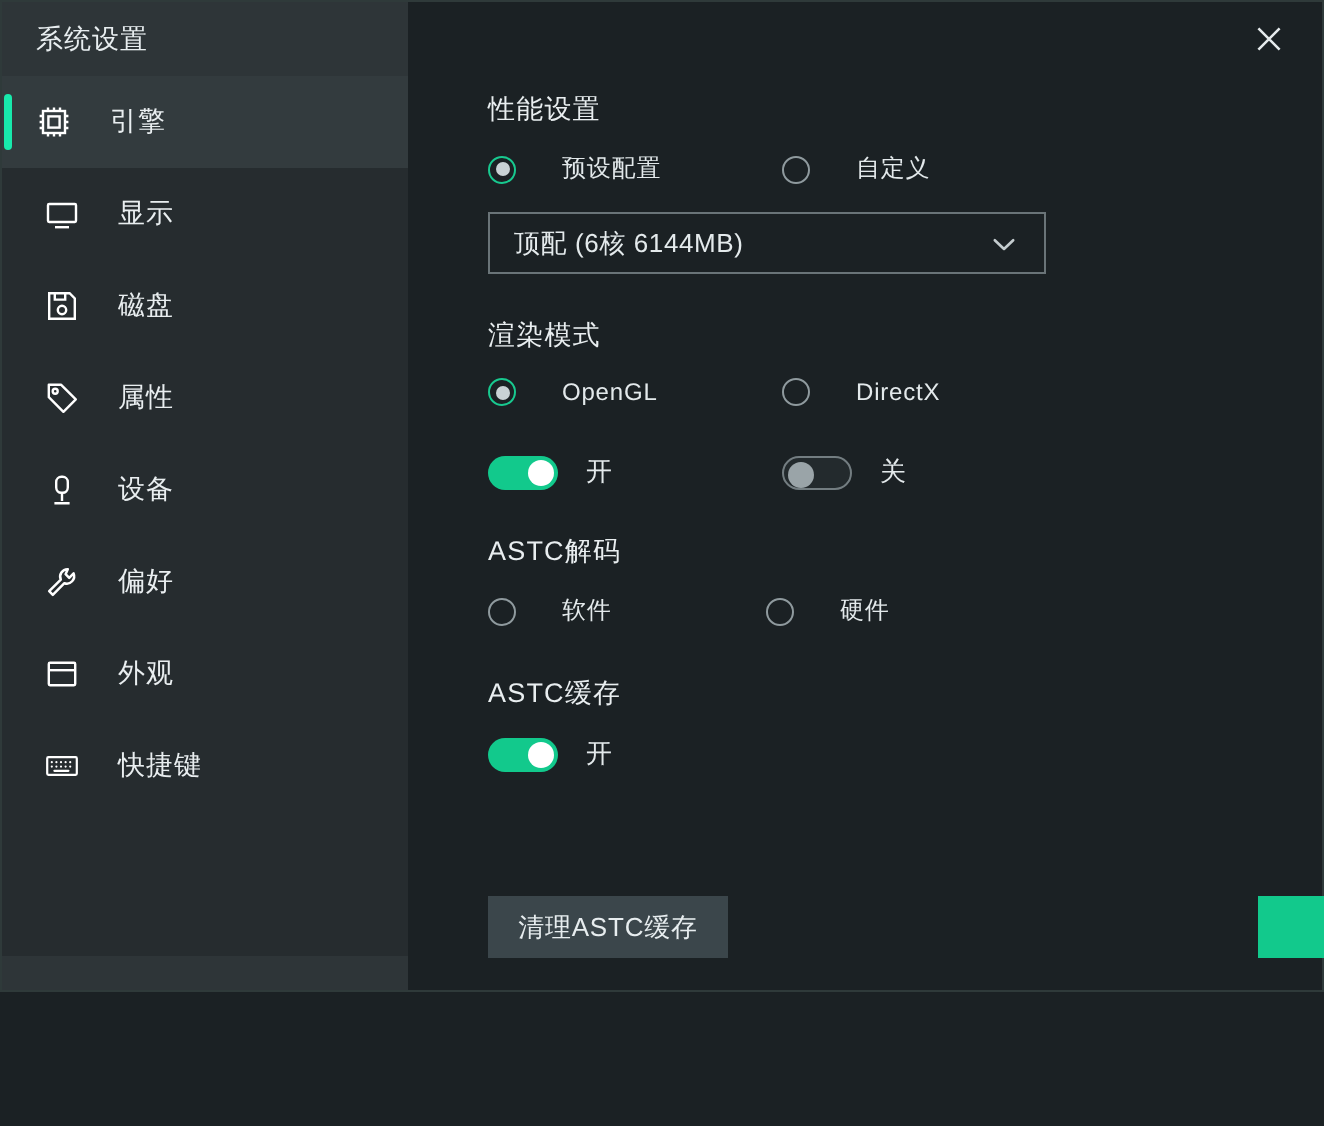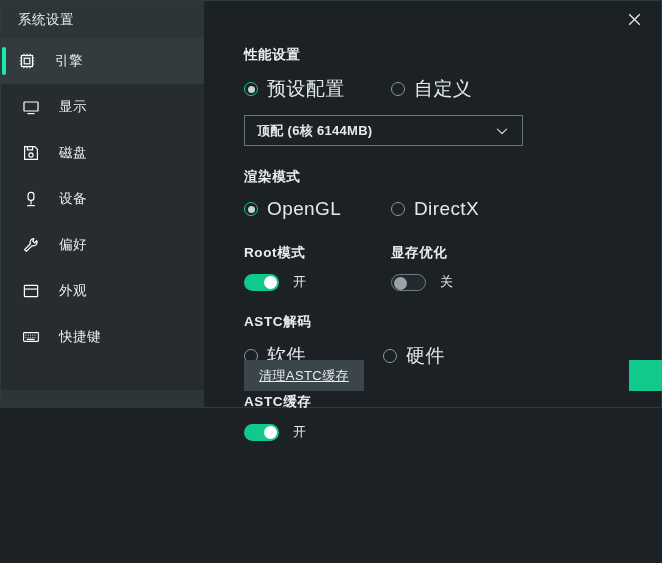--- a/index.html
+++ b/index.html
@@ -4,21 +4,21 @@
 <style>
   * { box-sizing: border-box; margin: 0; padding: 0; }
   html, body {
     width: 662px; height: 563px;
     background: #1b2124;
     font-family: "Liberation Sans", "DejaVu Sans", sans-serif;
     overflow: hidden;
   }
   #app {
     position: relative;
-    width: 662px; height: 408px;
+    width: 662px; height: 496px;
     display: flex;
     background: #1b2124;
     border: 1px solid #2f3a3a;
   }
 
   
   .sidebar {
     width: 203px;
     height: 100%;
     background: #262c2f;
@@ -111,21 +111,20 @@
   }
   .content {
     padding: 8px 0 0 40px;
   }
   .section { margin-bottom: 0; }
   .section-label {
     font-size: 13.5px;
     color: #e9eef0;
     letter-spacing: .6px;
     margin-bottom: 12px;
-    font-weight: bold;
   }
 
   .row { display: flex; align-items: center; }
 
   .radio-wrap {
     display: flex;
     align-items: center;
     cursor: default;
   }
   .radio {
@@ -139,38 +138,37 @@
     background: transparent;
   }
   .radio.checked { border-color: #18c98f; }
   .radio.checked::after {
     content: "";
     width: 7px; height: 7px;
     border-radius: 50%;
     background: #c9d2d5;
   }
   .radio-label {
-    margin-left: 9px;
-    font-size: 19px;
+    margin-left: 23px;
+    font-size: 12px;
     color: #e3e9eb;
     letter-spacing: .4px;
     white-space: nowrap;
   }
 
   .select {
     width: 279px; height: 31px;
     border: 1px solid #6a7478;
     background: #1b2124;
     display: flex;
     align-items: center;
     justify-content: space-between;
     padding: 0 12px 0 12px;
     margin-top: 13px;
     cursor: default;
-    font-weight: bold;
   }
   .select-value {
     font-size: 13px;
     color: #e4eaec;
     letter-spacing: .3px;
   }
   .select-arrow { color: #c4cccf; display: flex; }
 
   .toggle {
     width: 35px; height: 17px;
@@ -215,21 +213,21 @@
     border: none;
   }
   .btn-secondary {
     background: #3b464b;
     color: #e7edef;
   }
   .btn-primary {
     background: #12c98c;
     color: #ffffff;
   }
-  #btn-clear { position: absolute; left: 40px; width: 120px; text-decoration: underline; }
+  #btn-clear { position: absolute; left: 40px; width: 120px; }
   #btn-ok    { position: absolute; left: 425px; width: 93px; }
 </style>
 </head>
 <body>
 
 <div id="app">
 
   <aside class="sidebar">
 
     <div class="sidebar-header">
@@ -263,20 +261,29 @@
         <span class="nav-icon">
           <svg width="18" height="18" viewBox="0 0 18 18" fill="none" stroke="currentColor" stroke-width="1.2">
             <path d="M2.6 2.6h10.2L15.4 5.2v10.2H2.6z"></path>
             <path d="M5.4 2.6v3.2h5.2V2.6"></path>
             <circle cx="9" cy="11" r="2.1"></circle>
           </svg>
         </span>
         <span class="nav-label">磁盘</span>
       </div>
 
+      <div class="nav-item">
+        <span class="nav-icon">
+          <svg width="18" height="18" viewBox="0 0 18 18" fill="none" stroke="currentColor" stroke-width="1.2">
+            <path d="M8.6 2.4H2.4v6.2l7.3 7.3 6.2-6.2z" stroke-linejoin="round"></path>
+            <circle cx="5.6" cy="5.6" r="1.25"></circle>
+          </svg>
+        </span>
+        <span class="nav-label">属性</span>
+      </div>
 
 
       <div class="nav-item">
         <span class="nav-icon">
           <svg width="18" height="18" viewBox="0 0 18 18" fill="none" stroke="currentColor" stroke-width="1.2">
             <rect x="6.1" y="2.4" width="5.8" height="8" rx="2.6"></rect>
             <path d="M9 10.4v4.1M5.2 15.6h7.6"></path>
           </svg>
         </span>
         <span class="nav-label">设备</span>
@@ -359,24 +366,20 @@
           </div>
           <div class="radio-wrap">
             <span class="radio"></span>
             <span class="radio-label">DirectX</span>
           </div>
         </div>
       </div>
 
       <div class="section" style="margin-bottom:22px;">
         <div class="row">
-          <div class="section-label" style="width:147px;margin-bottom:11px;">Root模式</div>
-          <div class="section-label" style="margin-bottom:11px;">显存优化</div>
-        </div>
-        <div class="row">
           <div class="row" style="width:147px;">
             <span class="toggle on">
               <span class="knob"></span>
             </span>
             <span class="toggle-label">开</span>
           </div>
           <div class="row">
             <span class="toggle off">
               <span class="knob"></span>
             </span>

